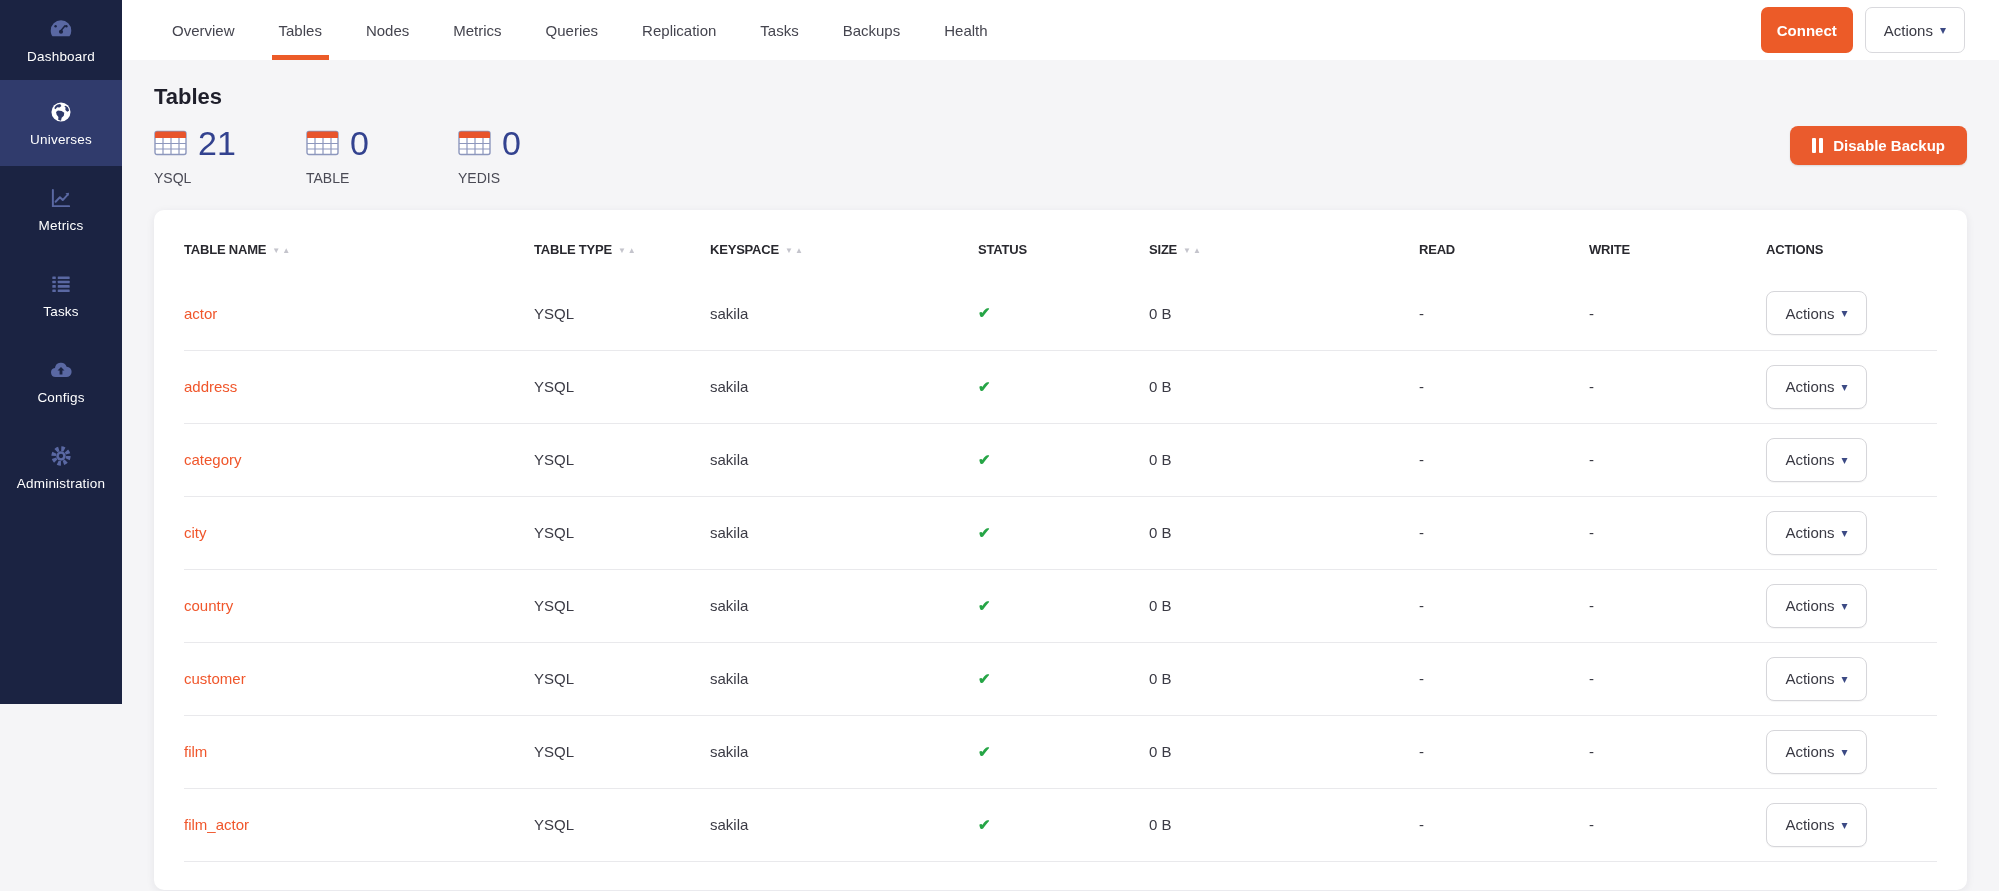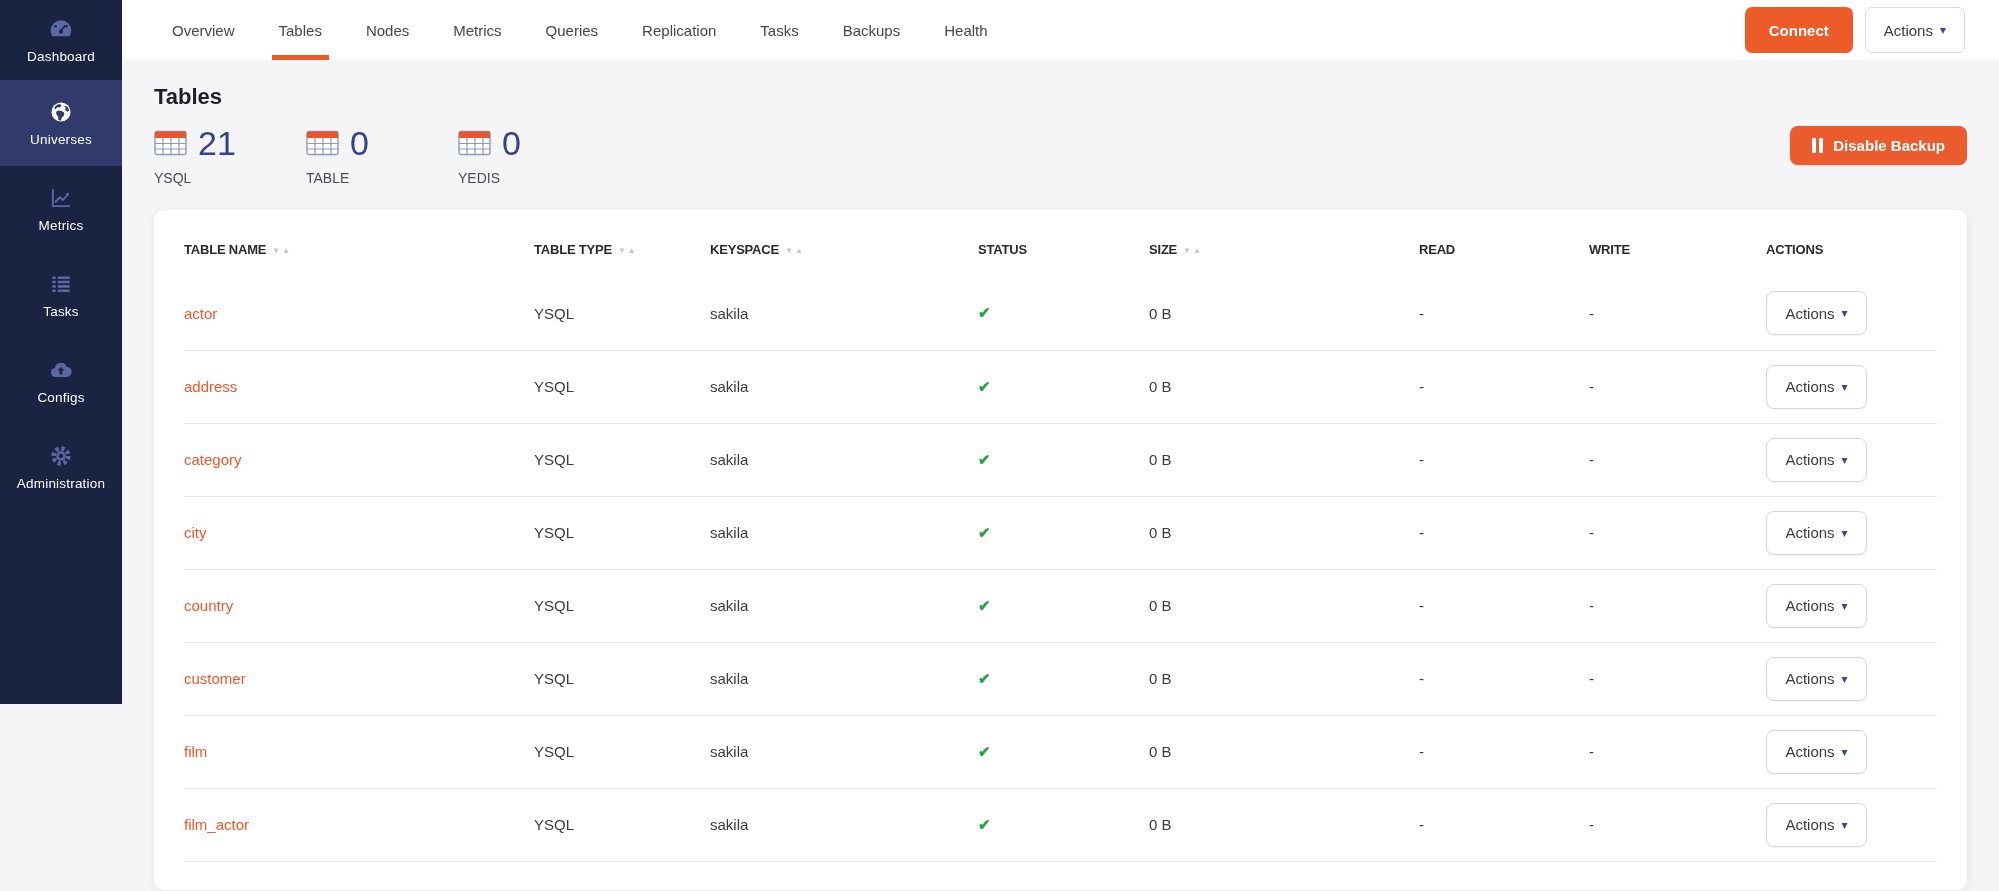--- a/index.html
+++ b/index.html
@@ -16,21 +16,21 @@
   .side-item .s-label { color:#ffffff; font-size:13.5px; margin-top:7px; letter-spacing:.2px; }
 
   
   .main { flex:1; display:flex; flex-direction:column; height:891px; }
 
   .topbar { height:60px; background:#ffffff; display:flex; align-items:center; padding:0 34px 0 28px; }
   .tabs { display:flex; align-items:center; height:100%; }
   .tab { position:relative; height:100%; display:flex; align-items:center; padding:0 13px; margin:16px 9px; font-size:15px; color:#45454f; cursor:pointer; white-space:nowrap; }
   .tab.active::after { content:""; position:absolute; left:6px; right:6px; bottom:0; height:5px; background:#ec5b28; }
   .topbar-right { margin-left:auto; display:flex; align-items:center; gap:12px; }
-  .btn-connect { background:#ec5b28; color:#fff; border:none; border-radius:7px; height:46px; padding:0 24px; font-size:15px; font-weight:700; font-family:inherit; cursor:pointer; }
+  .btn-connect { background:#ec5b28; color:#fff; border:none; border-radius:7px; height:46px; padding:0 16px; font-size:15px; font-weight:700; font-family:inherit; cursor:pointer; }
   .btn-actions-top { background:#fff; color:#3a3a44; border:1px solid #d9d9dd; border-radius:7px; height:46px; padding:0 18px; font-size:15px; font-family:inherit; cursor:pointer; display:flex; align-items:center; gap:7px; }
   .caret { color:#3c4a84; font-size:12px; line-height:1; }
 
   
   .content { flex:1; background:#f5f5f7; padding:24px 32px 0 32px; overflow:hidden; }
   .page-title { font-size:22px; font-weight:700; color:#1f1f2b; margin-bottom:16px; }
 
   .stats-row { display:flex; align-items:flex-start; }
   .stat { width:152px; display:flex; flex-direction:column; }
   .stat-top { display:flex; align-items:center; gap:11px; }

